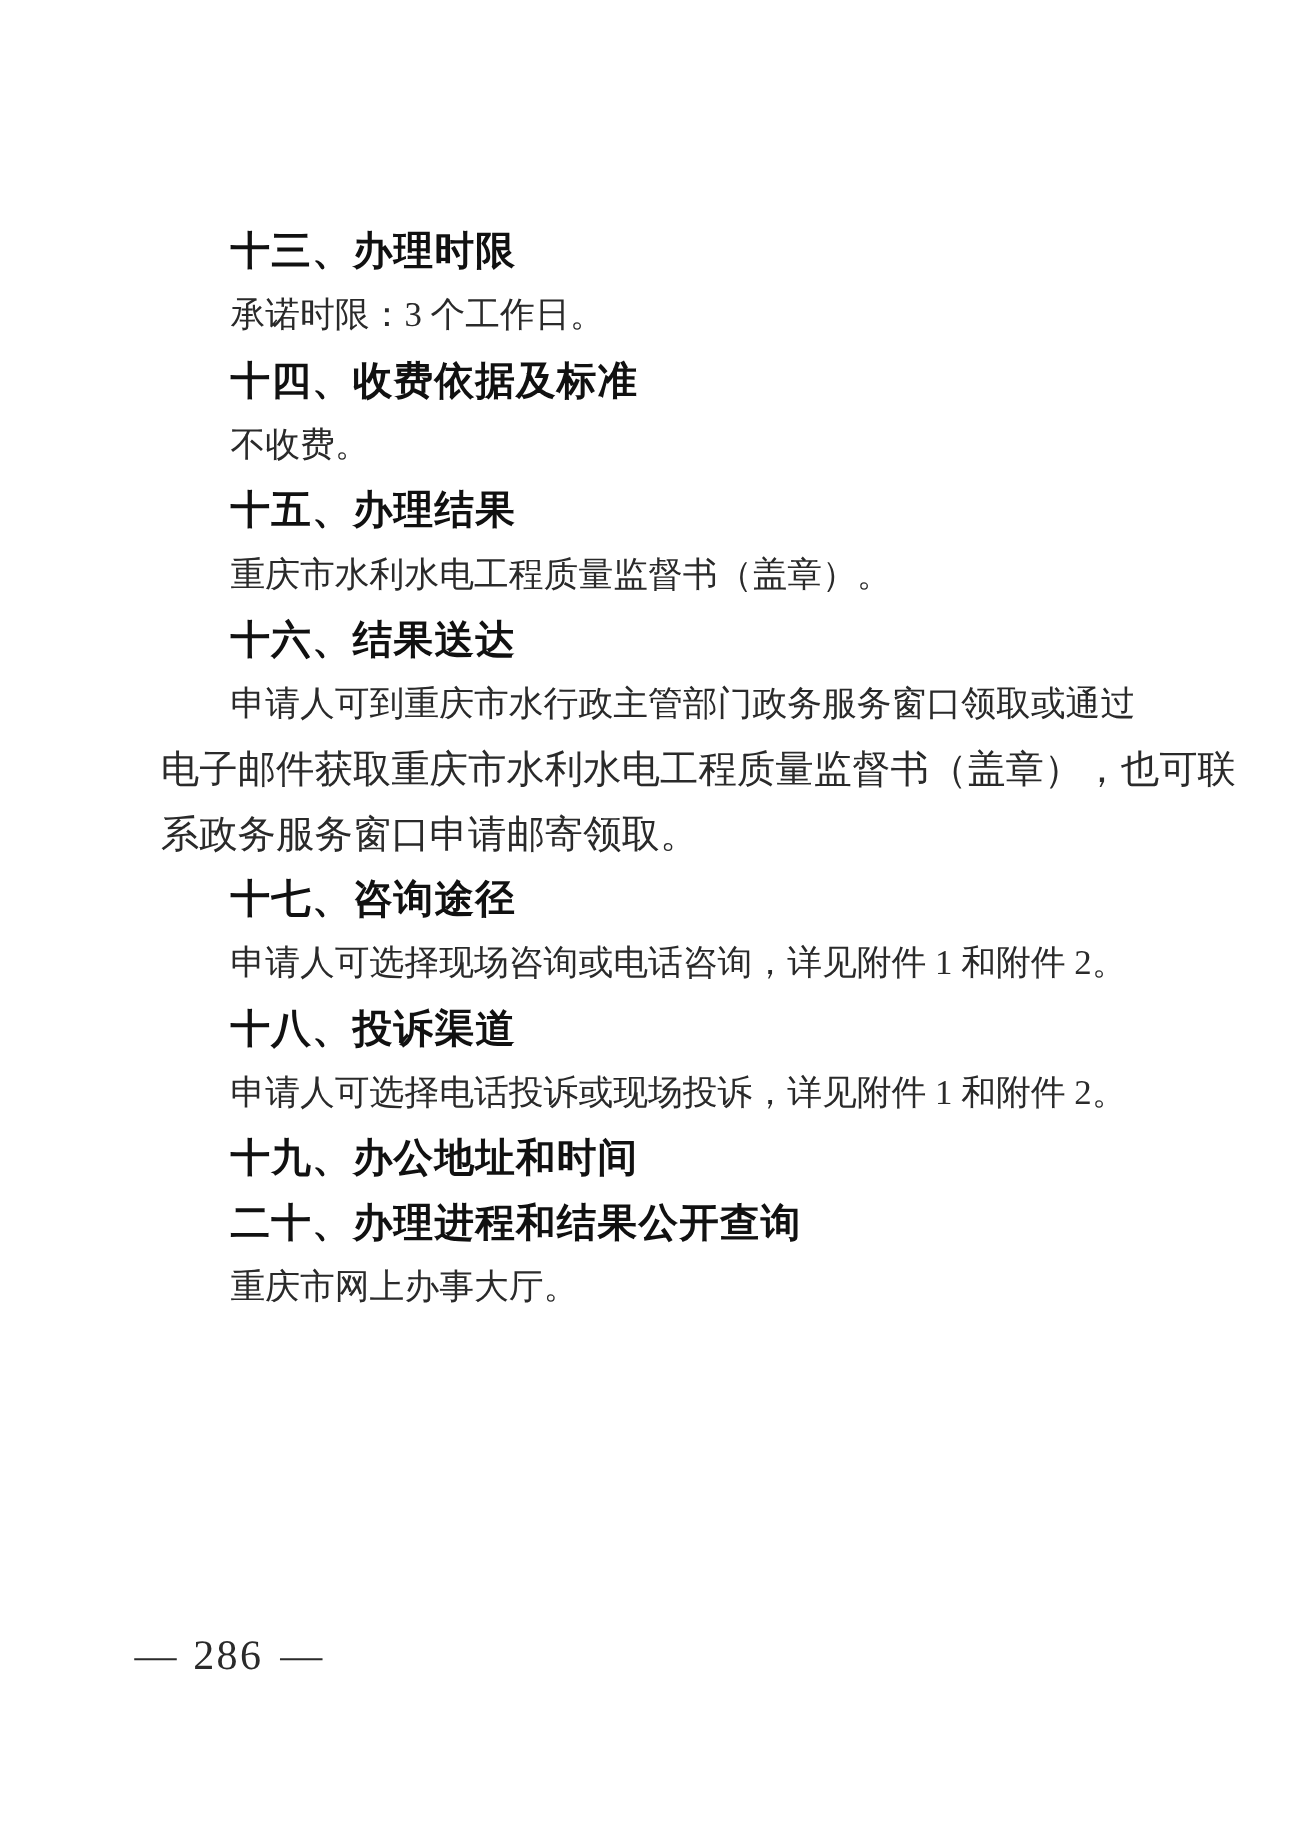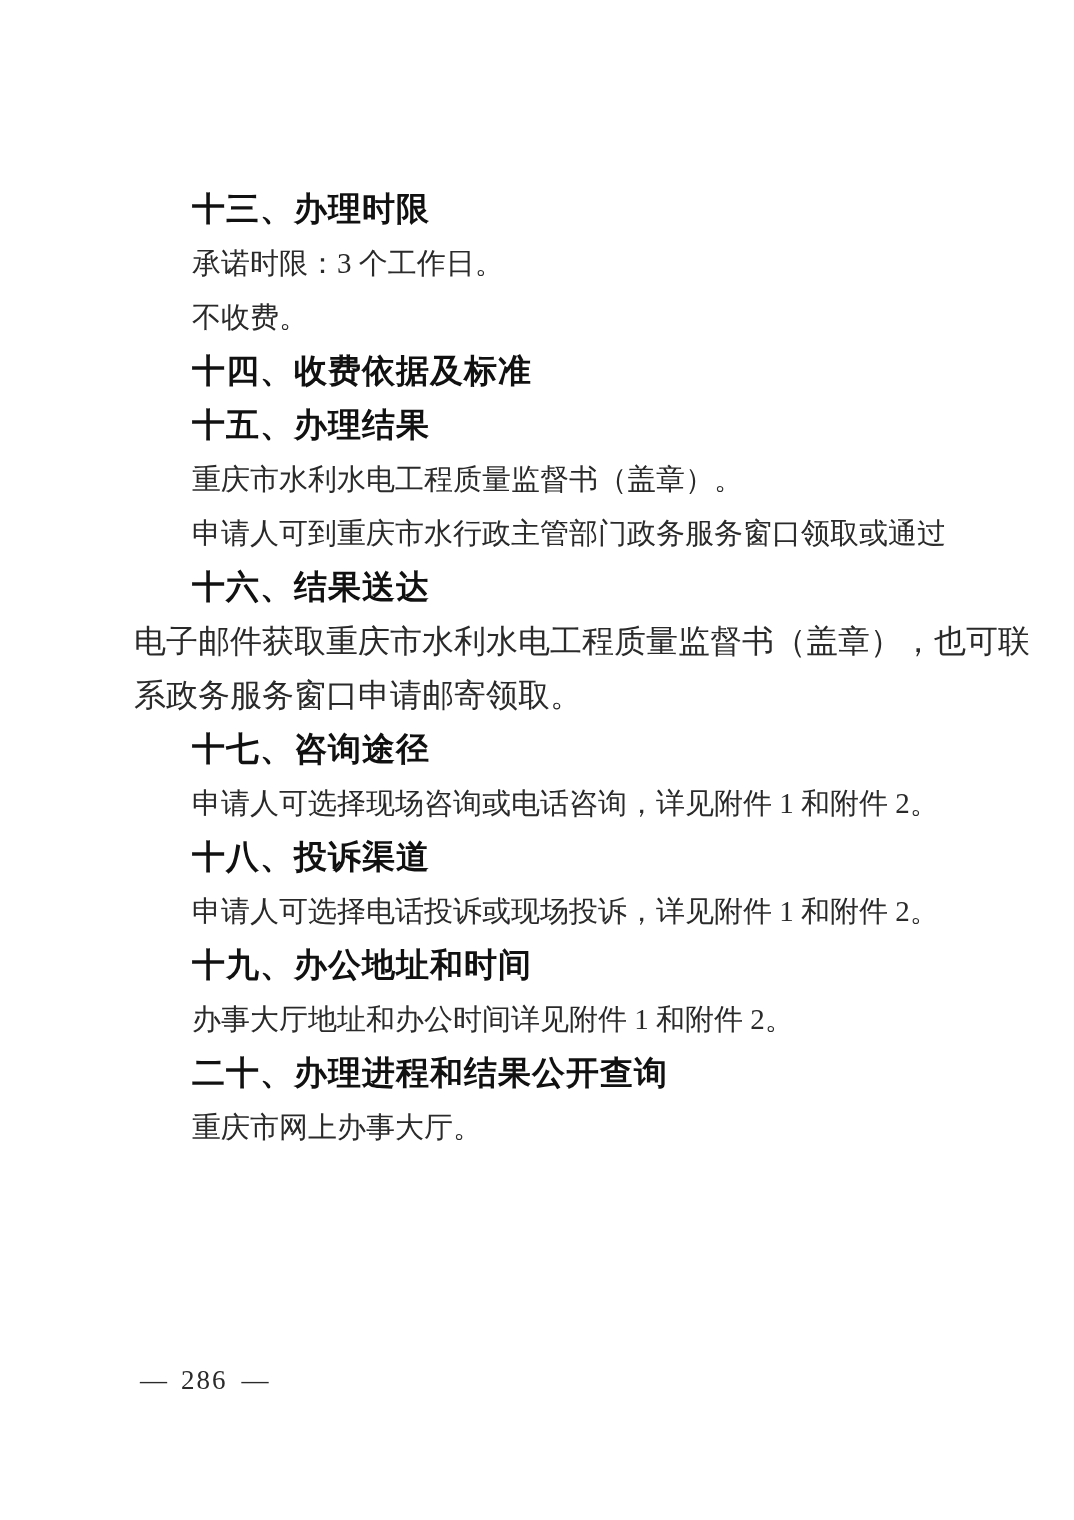--- a/index.html
+++ b/index.html
@@ -61,25 +61,25 @@
     color: #2a2a2a;
     text-indent: 145px;
   }
 
   .spacer {
     height: 54px;
   }
 
   .footer {
     position: absolute;
-    left: 140px;
+    left: 112px;
     top: 1360px;
     height: 40px;
     line-height: 40px;
-    font-size: 27px;
+    font-size: 35px;
     color: #2a2a2a;
     white-space: nowrap;
   }
 
   .footer .dash {
     display: inline-block;
     color: #2a2a2a;
   }
 
   .footer .page-num {
@@ -90,39 +90,38 @@
 </style>
 </head>
 <body>
 
 <div class="page">
   <div class="content">
 
     <div class="line heading">十三、办理时限</div>
     <div class="line body-first">承诺时限：3 个工作日。</div>
 
+    <div class="line heading">十四、收费依据及标准</div>
     <div class="line body-first">不收费。</div>
-    <div class="line heading">十四、收费依据及标准</div>
 
     <div class="line heading">十五、办理结果</div>
     <div class="line body-first">重庆市水利水电工程质量监督书（盖章）。</div>
 
+    <div class="line heading">十六、结果送达</div>
     <div class="line body-first">申请人可到重庆市水行政主管部门政务服务窗口领取或通过</div>
-    <div class="line heading">十六、结果送达</div>
     <div class="line body-cont">电子邮件获取重庆市水利水电工程质量监督书（盖章），也可联</div>
     <div class="line body-cont">系政务服务窗口申请邮寄领取。</div>
 
     <div class="line heading">十七、咨询途径</div>
     <div class="line body-first">申请人可选择现场咨询或电话咨询，详见附件 1 和附件 2。</div>
 
     <div class="line heading">十八、投诉渠道</div>
     <div class="line body-first">申请人可选择电话投诉或现场投诉，详见附件 1 和附件 2。</div>
 
     <div class="line heading">十九、办公地址和时间</div>
-    <div class="line body-first">办事大厅地址和办公时间详见附件 1 和附件 2。</div>
 
     <div class="line heading">二十、办理进程和结果公开查询</div>
     <div class="line body-first">重庆市网上办事大厅。</div>
 
     <div class="line spacer"></div>
 
 
   </div>
 
   <div class="footer">

